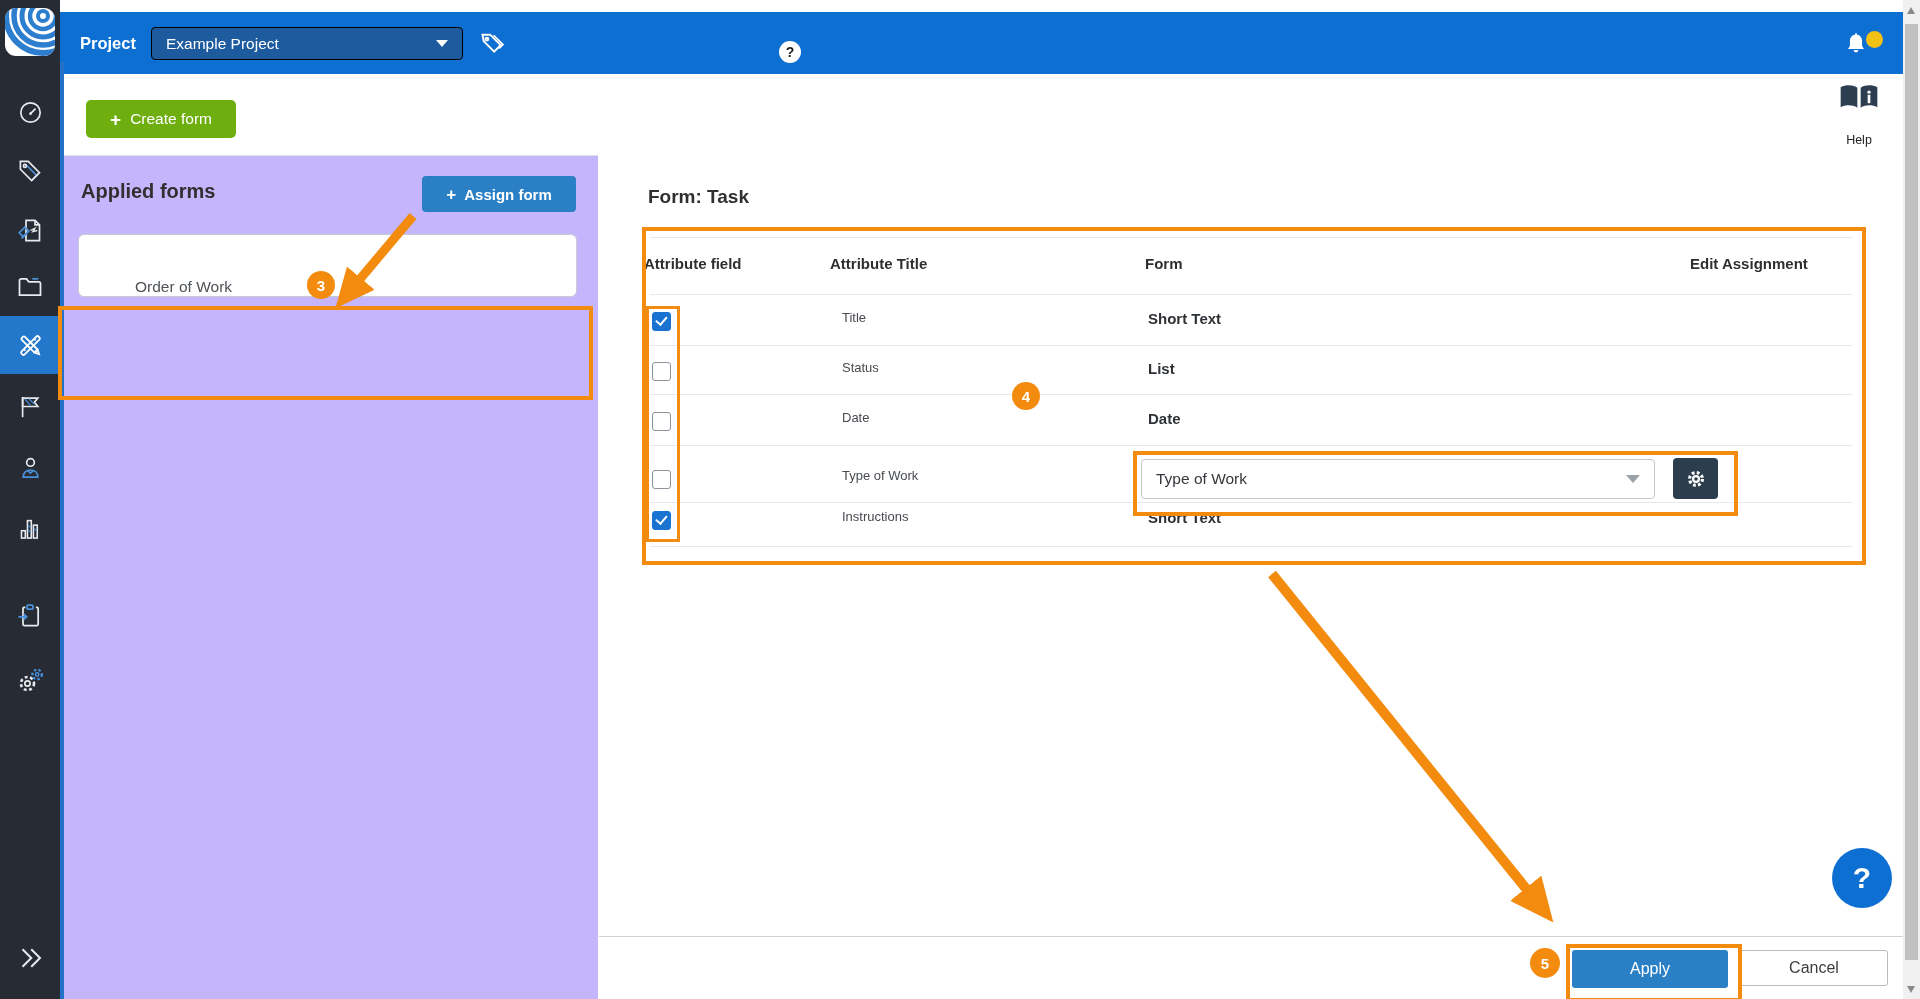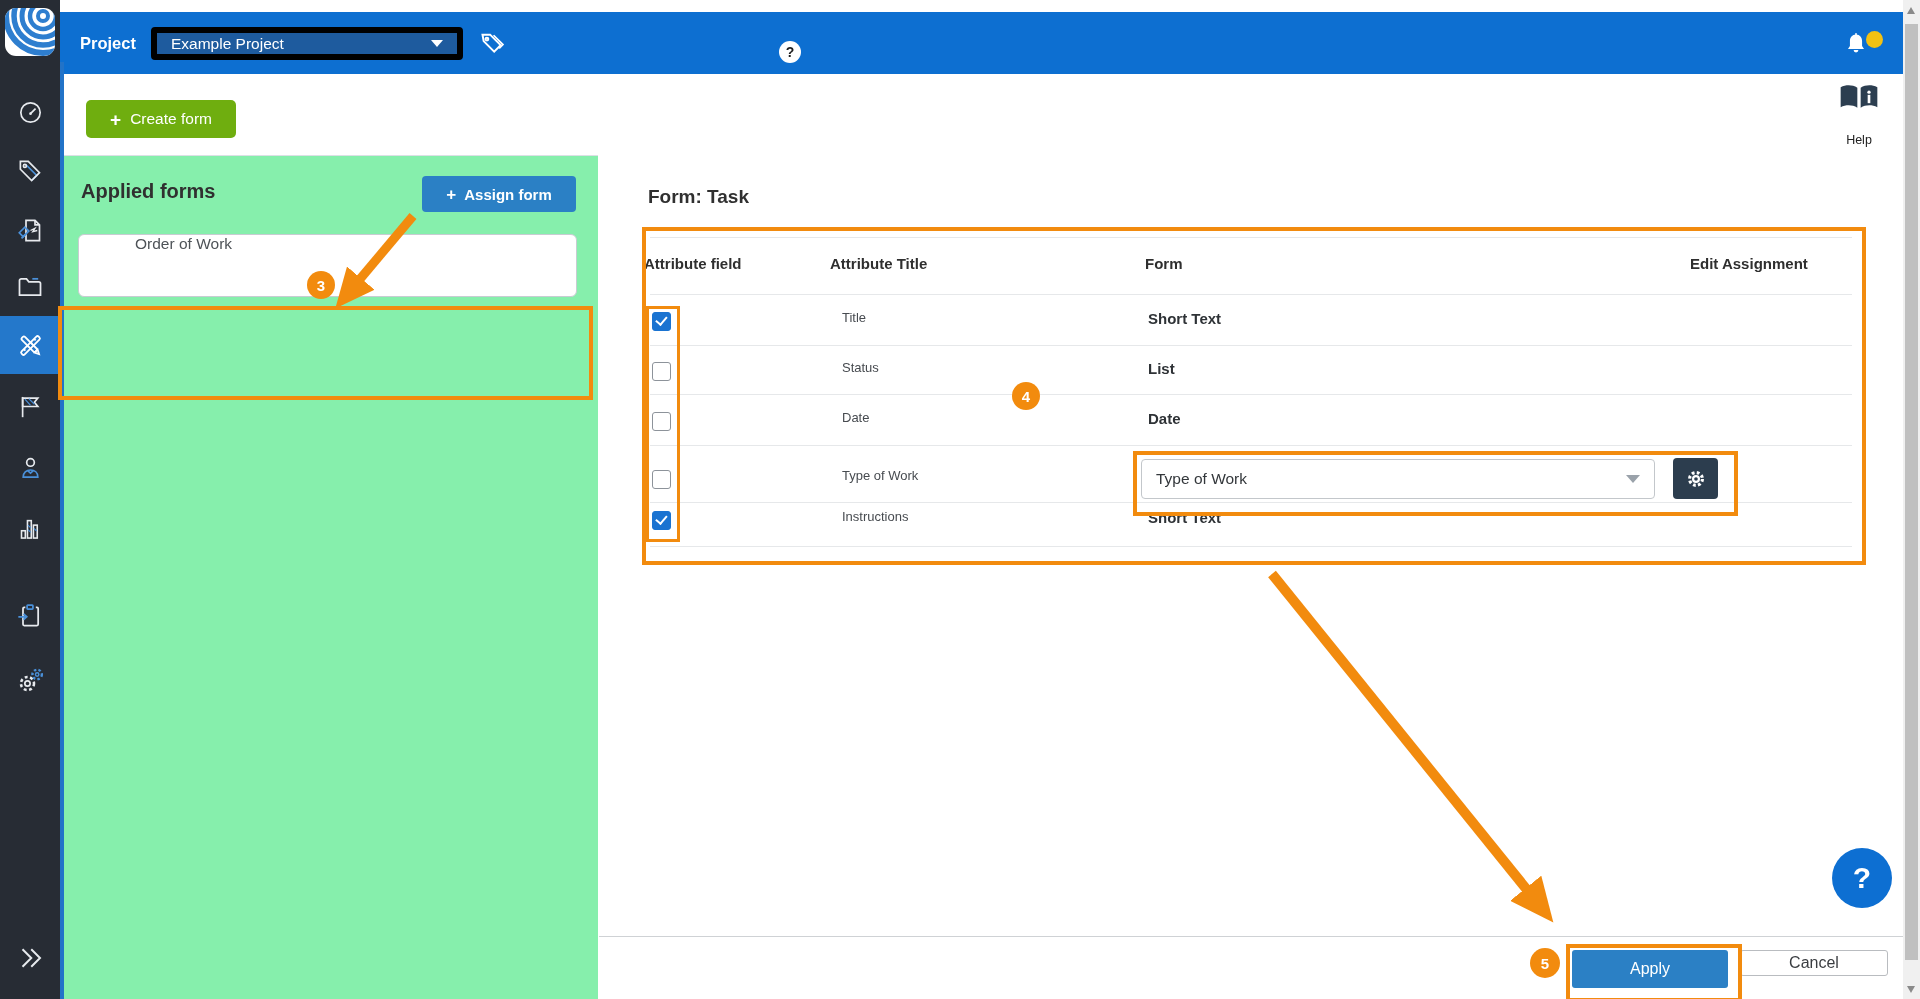--- a/index.html
+++ b/index.html
@@ -11,21 +11,21 @@
   #sidebar{left:0;top:0;width:60px;height:999px;background:#272c34;z-index:5;}
   .side-item{position:absolute;left:0;width:60px;height:58px;display:flex;align-items:center;justify-content:center;cursor:pointer;}
   .side-item.active{background:#2478CB;}
   .side-item svg{display:block;}
   #blue-edge{left:60px;top:62px;width:4px;height:937px;background:#2273C8;z-index:4;}
 
   
   #header{left:60px;top:12px;width:1843px;height:62px;background:#0D6FD1;z-index:3;}
   .hdr-label{position:absolute;color:#fff;font-weight:700;font-size:16.5px;}
   #proj-select{position:absolute;left:91px;top:15px;width:312px;height:33px;background:#1E5B9E;
-               border:6px solid #000000;border-radius:4px;display:flex;align-items:center;
+               border:1px solid #000000;border-radius:4px;display:flex;align-items:center;
                color:#fff;font-size:15.5px;padding:0 14px;box-sizing:border-box;cursor:pointer;}
   .caret-down{width:0;height:0;border-left:6px solid transparent;border-right:6px solid transparent;border-top:7px solid #fff;}
   #hdr-qcircle{position:absolute;left:719px;top:29px;width:22px;height:22px;border-radius:50%;background:#fff;
                color:#1c1c1c;font-weight:700;font-size:14px;display:flex;align-items:center;justify-content:center;cursor:pointer;}
   #tabs{position:absolute;left:754px;top:21px;width:942px;height:37px;display:flex;border:1px solid #EAF0F6;}
   .tab{flex:1;display:flex;align-items:center;justify-content:center;background:#2B6CA9;
        border-right:1px solid #EAF0F6;color:#fff;font-weight:700;font-size:15px;cursor:pointer;}
   .tab:last-child{border-right:none;}
   .tab.active{background:#fff;color:#174067;}
   #bell-wrap{position:absolute;left:1783px;top:18px;width:40px;height:40px;cursor:pointer;}
@@ -33,26 +33,26 @@
 
   
   #create-btn{left:86px;top:100px;width:150px;height:38px;background:#6FAE0F;border:none;border-radius:5px;
               color:#fff;font-size:15.5px;display:flex;align-items:center;justify-content:center;gap:9px;cursor:pointer;
               font-family:"Liberation Sans",sans-serif;}
   .plus-glyph{font-size:19px;font-weight:700;line-height:1;}
   #help-top{left:1826px;top:84px;width:66px;height:52px;text-align:center;cursor:pointer;}
   #help-top .hlabel{font-size:12.5px;color:#222;margin-top:19px;}
 
   
-  #left-panel{left:64px;top:155px;width:534px;height:844px;background:#86efac;border-top:1px solid #DCE0E5;}
+  #left-panel{left:64px;top:155px;width:534px;height:844px;background:#c4b5fd;border-top:1px solid #DCE0E5;}
   #applied-title{position:absolute;left:17px;top:24px;font-size:20px;font-weight:700;color:#303030;}
   #assign-btn{position:absolute;left:358px;top:20px;width:154px;height:36px;background:#2B80C5;border:none;border-radius:4px;
               color:#fff;font-size:15px;font-weight:700;display:flex;align-items:center;justify-content:center;gap:8px;cursor:pointer;
               font-family:"Liberation Sans",sans-serif;}
-  .form-card{position:absolute;left:14px;width:499px;border-radius:6px;display:flex;align-items:flex-start;
+  .form-card{position:absolute;left:14px;width:499px;border-radius:6px;display:flex;align-items:flex-end;
              padding-left:56px;font-size:15.5px;color:#4E5358;cursor:pointer;box-sizing:border-box;}
   #card-order{top:78px;height:63px;background:#fff;border:1px solid #C8CCD2;}
   #card-task{top:166px;height:61px;background:#E2E3E5;border:1px solid #B9BCC0;}
 
   
   .tline{position:absolute;left:650px;width:1202px;height:1px;background:#E6E8EA;}
   .thead{position:absolute;font-size:15px;font-weight:700;color:#2F2F2F;}
   .attr{position:absolute;font-size:13px;color:#474B50;}
   .tval{position:absolute;font-size:15px;font-weight:700;color:#2E3236;}
   .cb{position:absolute;width:17px;height:17px;border:1.5px solid #8D939A;border-radius:3px;background:#fff;cursor:pointer;}
@@ -60,21 +60,21 @@
   .cb.checked::after{content:"";position:absolute;left:5px;top:1px;width:4.5px;height:9px;
                      border:solid #fff;border-width:0 2.5px 2.5px 0;transform:rotate(40deg);}
   #tow-dropdown{left:1141px;top:459px;width:514px;height:40px;background:#fff;border:1px solid #C3C7CB;border-radius:4px;
                 display:flex;align-items:center;padding:0 14px;font-size:15.5px;color:#33373B;cursor:pointer;}
   #tow-dropdown .caret{margin-left:auto;border-top-color:#9AA2AA;border-left-width:7px;border-right-width:7px;border-top-width:8px;}
   #gear-btn{left:1673px;top:458px;width:45px;height:41px;background:#2C3D4E;border:none;border-radius:4px;
             display:flex;align-items:center;justify-content:center;cursor:pointer;}
   #bottom-divider{left:599px;top:936px;width:1304px;height:1px;background:#CFD2D5;}
   #apply-btn{left:1572px;top:950px;width:156px;height:38px;background:#2B80C5;border:none;border-radius:3px;
              color:#fff;font-size:16px;cursor:pointer;font-family:"Liberation Sans",sans-serif;}
-  #cancel-btn{left:1740px;top:950px;width:148px;height:26px;background:#fff;border:1px solid #B9BCC0;border-radius:3px;
+  #cancel-btn{left:1740px;top:950px;width:148px;height:36px;background:#fff;border:1px solid #B9BCC0;border-radius:3px;
               color:#3A3D41;font-size:16px;cursor:pointer;font-family:"Liberation Sans",sans-serif;}
   #help-fab{left:1832px;top:848px;width:60px;height:60px;border-radius:50%;background:#0D6FD2;color:#fff;
             font-weight:700;font-size:30px;display:flex;align-items:center;justify-content:center;cursor:pointer;z-index:40;}
 
   
   .ann-rect{position:absolute;border:4px solid #F28B0E;z-index:60;pointer-events:none;}
   .ann-circle{position:absolute;background:#F28B0E;border-radius:50%;color:#fff;display:flex;align-items:center;
               justify-content:center;font-weight:700;font-size:15px;z-index:61;pointer-events:none;}
   #ann-arrows{position:absolute;left:0;top:0;width:1920px;height:999px;z-index:59;pointer-events:none;}
 

